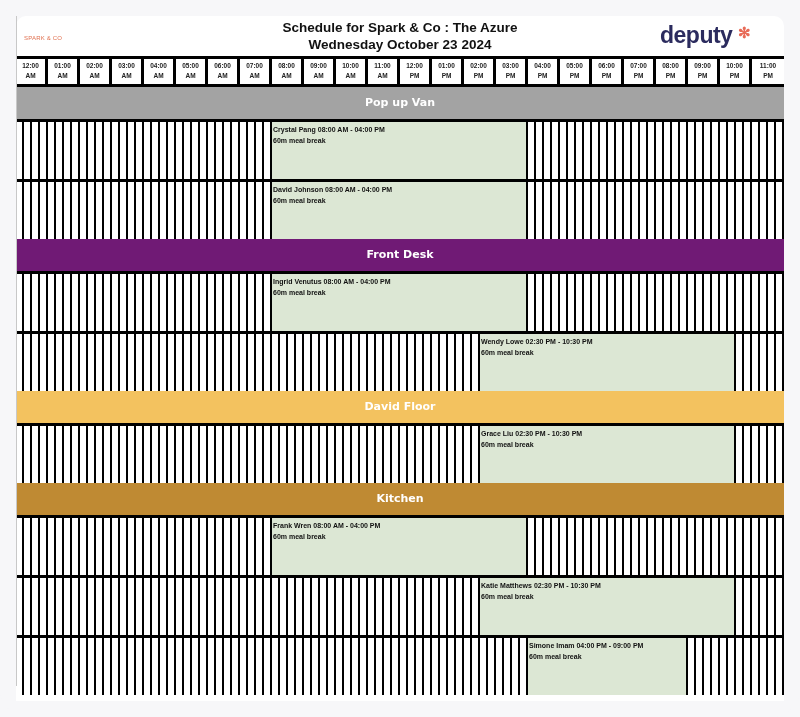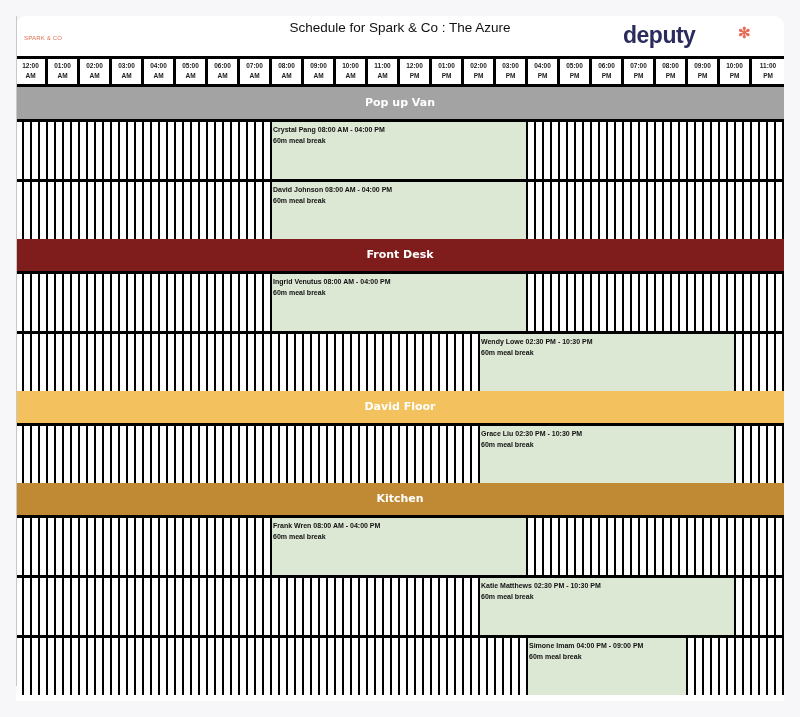--- a/index.html
+++ b/index.html
@@ -9,24 +9,24 @@
     position: absolute; left: 0; top: 0; width: 800px; height: 717px;
     background: #f7f7f9; border-radius: 28px;
   }
   .page {
     position: absolute; left: 16px; top: 16px; width: 768px; height: 685px;
     background: #ffffff; overflow: hidden; border-radius: 10px 10px 0 0;
   }
   .page-border-left { position: absolute; left: 16px; top: 16px; width: 1px; height: 670px; background: #c8c8c8; }
   .header { position: absolute; left: 0; top: 0; width: 768px; height: 40px; }
   .org { position: absolute; left: 8px; top: 19px; font-size: 6px; color: #e0704f; letter-spacing: 0.2px; }
-  .title { position: absolute; left: 0; width: 768px; text-align: center; font-weight: normal; font-size: 13.5px; color: #111; line-height: 17px; }
+  .title { position: absolute; left: 0; width: 768px; text-align: center; font-weight: bold; font-size: 13.5px; color: #111; line-height: 17px; }
   .title.l1 { top: 3px; }
   .title.l2 { top: 20px; }
-  .logo { position: absolute; left: 607px; top: 6px; font-size: 23px; font-weight: bold; color: #2b2b5e; letter-spacing: -0.5px; }
+  .logo { position: absolute; left: 644px; top: 6px; font-size: 23px; font-weight: bold; color: #2b2b5e; letter-spacing: -0.5px; }
   .logo-star { position: absolute; left: 722px; top: 8px; font-size: 15px; color: #e86b58; font-weight: bold; }
 
   .timeline { position: absolute; left: 0; top: 40px; width: 768px; height: 31px; border-top: 3px solid #000; border-bottom: 3px solid #000; display: flex; }
   .hour { width: 32px; height: 25px; border-right: 3px solid #000; text-align: center; font-size: 6.5px; font-weight: bold; color: #222; line-height: 10px; padding-top: 2px; }
   .hour:last-child { border-right: none; }
 
   .section { position: absolute; left: 0; width: 768px; height: 32px; color: #fff; font-weight: bold; font-size: 11px; text-align: center; line-height: 32px; font-family: "DejaVu Sans", sans-serif; }
   .row { position: absolute; left: 0; width: 768px; height: 60px; border-top: 3px solid #000; background:
       repeating-linear-gradient(to right, #fff 0px, #fff 6px, #000 6px, #000 8px); }
   .sep { position: absolute; left: 0; width: 768px; height: 3px; background: #000; }
@@ -34,20 +34,21 @@
   .shift .brk { font-weight: bold; }
 </style>
 </head>
 <body>
 
 <div class="frame"></div>
 <div class="page">
   <div class="header">
     <div class="org">SPARK &amp; CO</div>
     <div class="title l1">Schedule for Spark &amp; Co : The Azure</div>
+    <div class="title l2">Wednesday October 23 2024</div>
     <div class="logo">deputy</div>
     <div class="logo-star">✻</div>
   </div>
 
   <div class="timeline" id="timeline">
       <div class="hour">
         <div>12:00</div>
         <div>AM</div>
       </div>
       <div class="hour">
@@ -152,21 +153,21 @@
           <div class="brk">60m meal break</div>
         </div>
       </div>
       <div class="row" style="top: 163px;">
         <div class="shift" style="left: 254px; width: 256px; background: rgb(220, 231, 212);">
           <div>David Johnson 08:00 AM - 04:00 PM</div>
           <div class="brk">60m meal break</div>
         </div>
       </div>
       <div class="sep" style="top: 223px;"></div>
-      <div class="section" style="top: 223px; background: #7f1d1d;">Front Desk</div>
+      <div class="section" style="top: 223px; background: #701a75;">Front Desk</div>
       <div class="row" style="top: 255px;">
         <div class="shift" style="left: 254px; width: 256px; background: rgb(220, 231, 212);">
           <div>Ingrid Venutus 08:00 AM - 04:00 PM</div>
           <div class="brk">60m meal break</div>
         </div>
       </div>
       <div class="row" style="top: 315px;">
         <div class="shift" style="left: 462px; width: 256px; background: rgb(220, 231, 212);">
           <div>Wendy Lowe 02:30 PM - 10:30 PM</div>
           <div class="brk">60m meal break</div>

